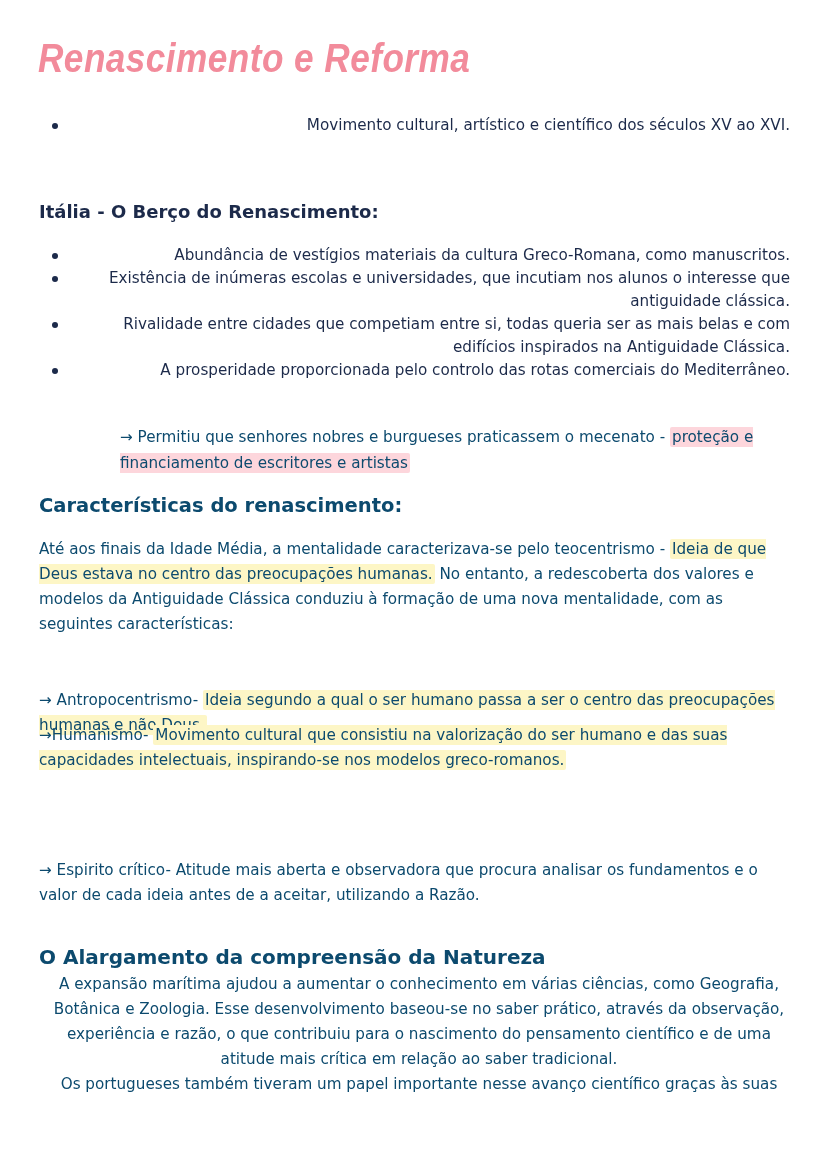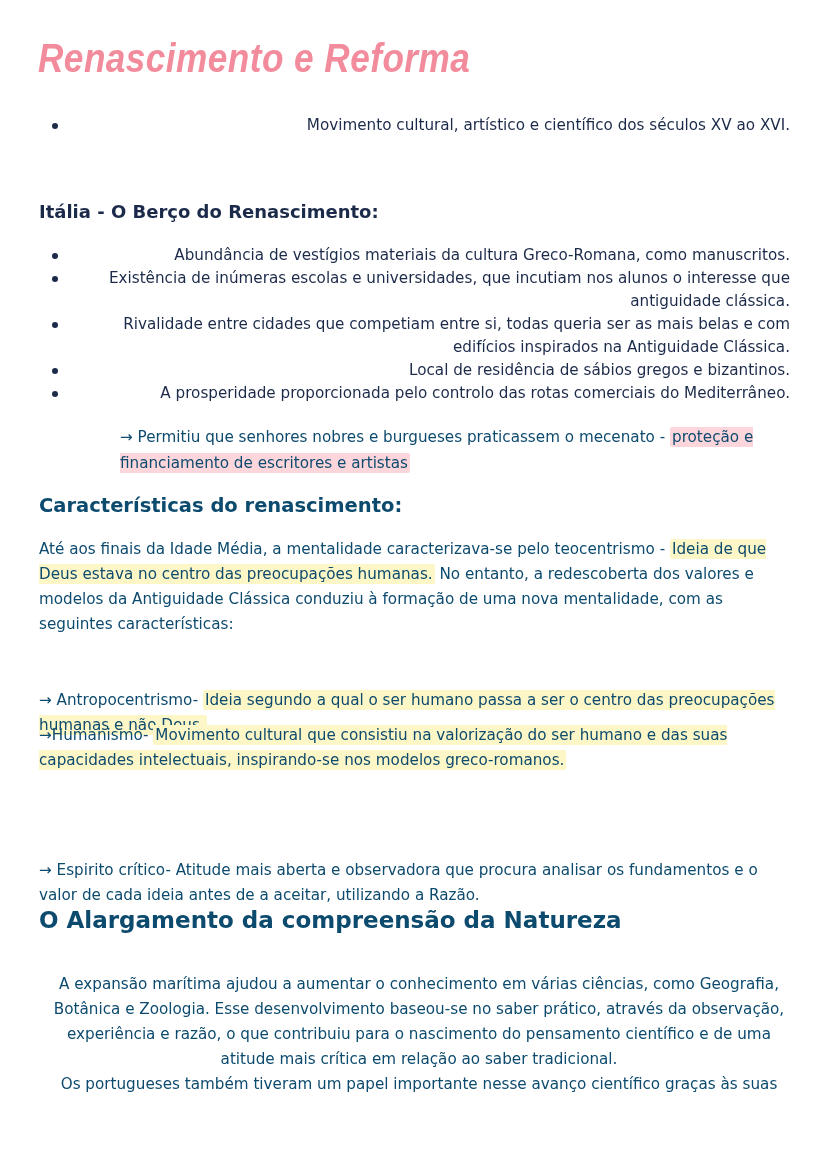--- a/index.html
+++ b/index.html
@@ -35,21 +35,21 @@
     }
     ul.b1 { top: 114px; }
     ul.b2 { top: 244px; }
 
     .h2 {
       position: absolute; left: 39px;
       font-weight: bold; white-space: nowrap;
     }
     .h-italia { top: 201px; font-size: 18px; }
     .h-carac { top: 494px; font-size: 19.5px; }
-    .h-alarg { top: 907px; font-size: 23px; }
+    .h-alarg { top: 945px; font-size: 20px; }
 
     .para {
       position: absolute; left: 39px; width: 760px;
       font-size: 15.2px; line-height: 25px;
     }
     .mecenato { left: 120px; width: 680px; top: 424px; line-height: 26px; }
     .p-teo { top: 537px; }
     .p-antro { top: 688px; }
     .p-human { top: 723px; }
     .p-indiv { top: 791px; }
@@ -70,21 +70,20 @@
   <ul class="bullets b1 navy">
     <li>Movimento cultural, artístico e científico dos séculos XV ao XVI.</li>
   </ul>
 
   <h2 class="h2 h-italia navy">Itália - O Berço do Renascimento:</h2>
 
   <ul class="bullets b2 navy">
     <li><span>Abundância de </span><b>vestígios materiais</b><span> da cultura Greco-Romana, como manuscritos.</span></li>
     <li><span>Existência de inúmeras </span><b>escolas e universidades</b><span>, que incutiam nos alunos o interesse que antiguidade clássica.</span></li>
     <li><span>Rivalidade entre cidades que competiam entre si, todas queria ser as mais belas e com edifícios inspirados na Antiguidade Clássica.</span></li>
-    <li><span>Local de residência de sábios gregos e bizantinos.</span></li>
     <li><span>A prosperidade proporcionada pelo controlo das rotas comerciais do Mediterrâneo.</span></li>
   </ul>
 
   <p class="para mecenato dark"><span>→ Permitiu que senhores nobres e burgueses praticassem o </span><b>mecenato</b><span> - </span><span class="hl-pink">proteção e financiamento de escritores e artistas</span></p>
 
   <h2 class="h2 h-carac dark">Características do renascimento:</h2>
 
   <p class="para p-teo dark"><span>Até aos finais da Idade Média, a mentalidade caracterizava-se pelo </span><b>teocentrismo</b><span> - </span><span class="hl-yellow">Ideia de que Deus estava no centro das preocupações humanas.</span><span> No entanto, a redescoberta dos valores e modelos da Antiguidade Clássica conduziu à formação de uma nova mentalidade,  com as seguintes características:</span></p>
 
   <p class="para p-antro dark"><b><span>→ </span><span>Antropocentrismo-</span></b> <span class="hl-yellow">Ideia segundo a qual o ser humano passa a ser o centro das preocupações humanas e não Deus.</span></p>

